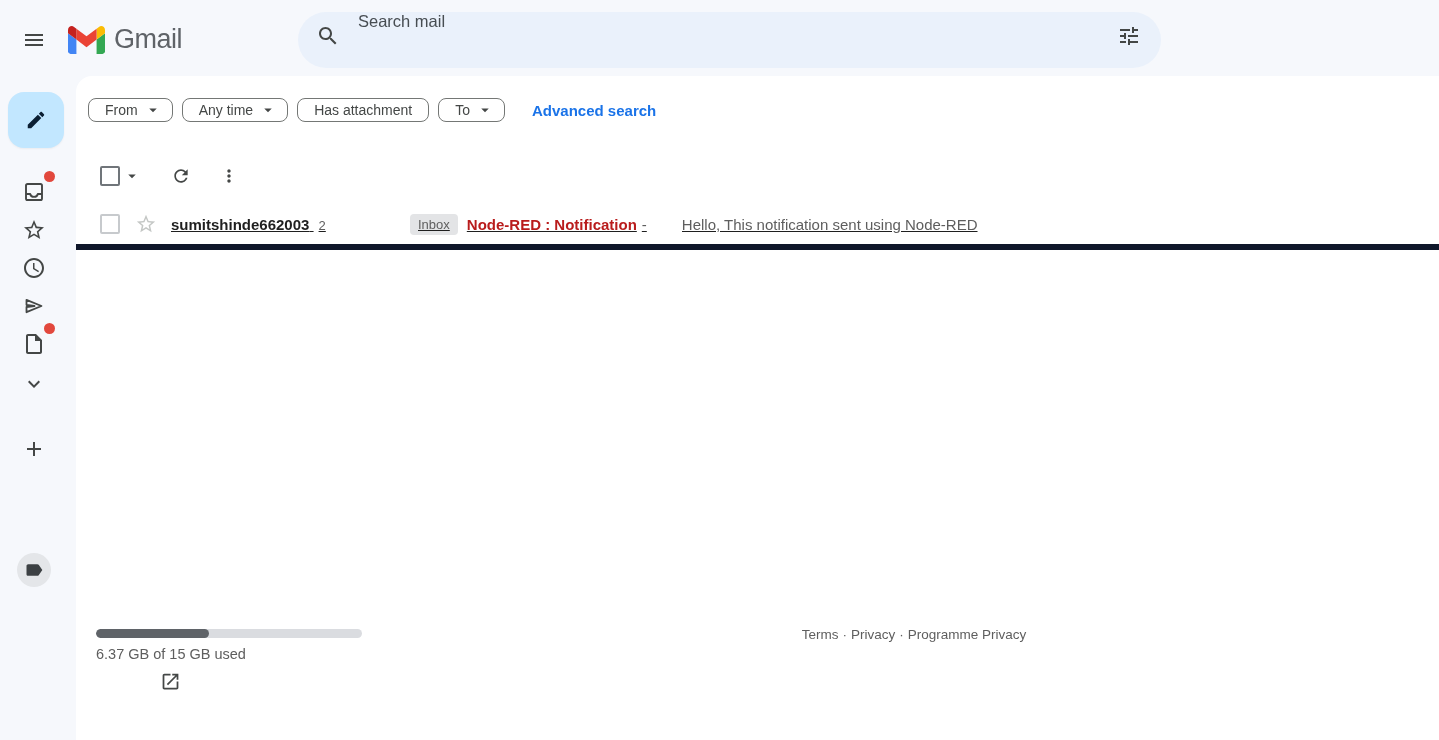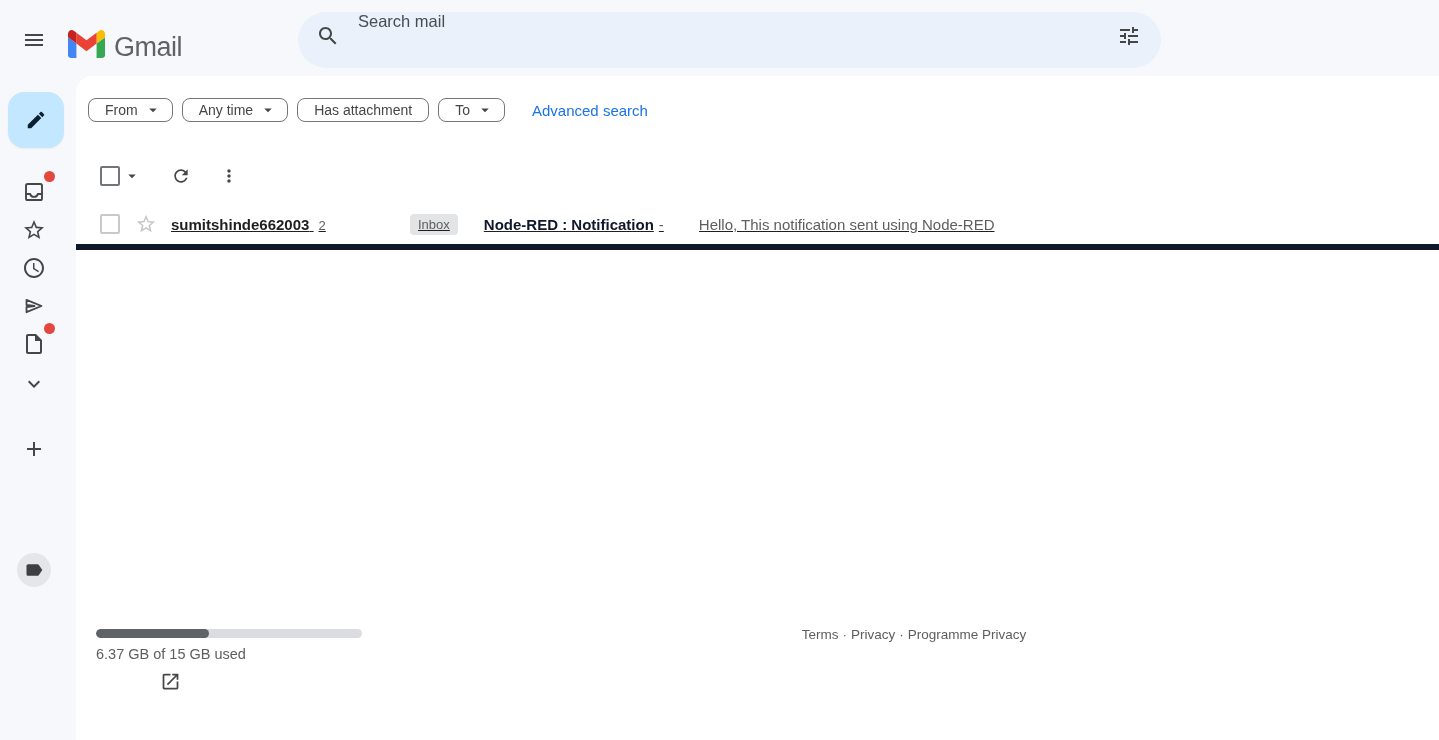--- a/index.html
+++ b/index.html
@@ -5,21 +5,21 @@
   * { margin:0; padding:0; box-sizing:border-box; }
   html,body { width:1439px; height:740px; overflow:hidden; }
   body { font-family:"Liberation Sans", sans-serif; background:#f6f8fc; position:relative; color:#1f1f1f; }
   svg { display:block; }
 
   
   .topbar { position:absolute; left:0; top:0; width:1439px; height:76px; background:#f6f8fc; }
   .menu-btn { position:absolute; left:10px; top:16px; width:48px; height:48px; border-radius:50%;
               display:flex; align-items:center; justify-content:center; color:#444746; cursor:pointer; background:none; border:none; }
   .logo { position:absolute; left:68px; top:24px; display:flex; align-items:center; cursor:pointer; }
-  .logo-text { font-size:27px; color:#5f6368; margin-left:9px; letter-spacing:-0.5px;margin-top:8px; }
+  .logo-text { font-size:27px; color:#5f6368; margin-left:9px; letter-spacing:-0.5px; }
   .searchbar { position:absolute; left:298px; top:12px; width:863px; height:56px; background:#eaf1fb;
                border-radius:28px; display:flex; align-items:flex-start; padding:0 8px 0 6px; }
   .search-icon-btn, .tune-btn { width:48px; height:48px; border-radius:50%; display:flex; align-items:center;
                justify-content:center; color:#444746; background:none; border:none; cursor:pointer; flex:none; }
   .search-input { flex:1; border:none; outline:none; background:transparent; font-size:16.5px;
                font-family:"Liberation Sans", sans-serif; color:#202124; padding-left:6px; }
   .search-input::placeholder { color:#474d52; opacity:1; }
 
   
   .rail { position:absolute; left:0; top:76px; width:76px; bottom:0; background:#f6f8fc; }
@@ -34,38 +34,38 @@
                background:#e4e6e9; display:flex; align-items:center; justify-content:center; color:#3c4043;
                border:none; cursor:pointer; }
 
   
   .card { position:absolute; left:76px; top:76px; right:0; bottom:0; background:#ffffff;
           border-top-left-radius:16px; }
   .chips-row { position:absolute; left:12px; top:22px; display:flex; align-items:center; gap:9px; }
   .chip { height:24px; display:flex; align-items:center; gap:6px; padding:0 10px 0 16px;
           border:1px solid #747775; border-radius:8px; background:#fff; font-size:14px; color:#444746; cursor:pointer; }
   .chip.no-arrow { padding:0 16px; }
-  .adv-link { margin-left:18px; font-size:15px; font-weight:normal; color:#1a73e8; text-decoration:none; cursor:pointer; }
+  .adv-link { margin-left:18px; font-size:15px; font-weight:bold; color:#1a73e8; text-decoration:none; cursor:pointer; }
 
   .toolbar { position:absolute; left:24px; top:84px; display:flex; align-items:center; color:#444746; }
   .sel-cb { width:20px; height:20px; border:2px solid #70757a; border-radius:2px; background:#fff; cursor:pointer; }
   .sel-arrow { margin-left:3px; cursor:pointer; }
   .tb-btn { margin-left:24px; width:32px; height:32px; display:flex; align-items:center; justify-content:center;
             background:none; border:none; color:#444746; cursor:pointer; border-radius:50%; }
 
   .mail-row { position:absolute; left:0; right:0; top:128px; height:46px; display:flex; align-items:center;
               padding-left:24px; border-bottom:6px solid #0f172a; background:#fff; cursor:pointer; font-size:15px;text-decoration:underline; }
   .row-cb { width:20px; height:20px; border:2px solid #c7cacd; border-radius:2px; background:#fff; flex:none; cursor:pointer; }
   .row-star { margin-left:15px; color:#c4c7c5; flex:none; cursor:pointer; }
   .sender-wrap { margin-left:14px; width:226px; flex:none; white-space:nowrap; overflow:hidden; }
   .sender { font-weight:bold; color:#1f1f1f; }
   .msg-count { font-size:13px; color:#5e5e5e; margin-left:5px; font-weight:normal; }
   .badge { margin-left:13px; background:#e3e4e6; color:#5e5e5e; font-size:13px; padding:2px 8px;
            border-radius:4px; flex:none; line-height:17px; }
-  .subject { margin-left:26px; font-weight:bold; color:#0f172a; white-space:nowrap; }
+  .subject { margin-left:9px; font-weight:bold; color:#b91c1c; white-space:nowrap; }
   .sep { color:#5e5e5e; margin:0 5px; }
   .snippet { color:#5e5e5e; white-space:nowrap; overflow:hidden;margin-left:30px; }
 
   
   .storage-bar { position:absolute; left:20px; top:553px; width:266px; height:9px; border-radius:5px;
                  background:#dadce0; overflow:hidden; }
   .storage-fill { height:100%; background:#5f6368; border-radius:5px; }
   .storage-row { position:absolute; left:20px; top:570px; display:flex; align-items:center; gap:9px;
                  font-size:14.5px; color:#5e5e5e;flex-direction:column; }
   .open-new { color:#444746; background:none; border:none; cursor:pointer; padding:0; display:flex; }

